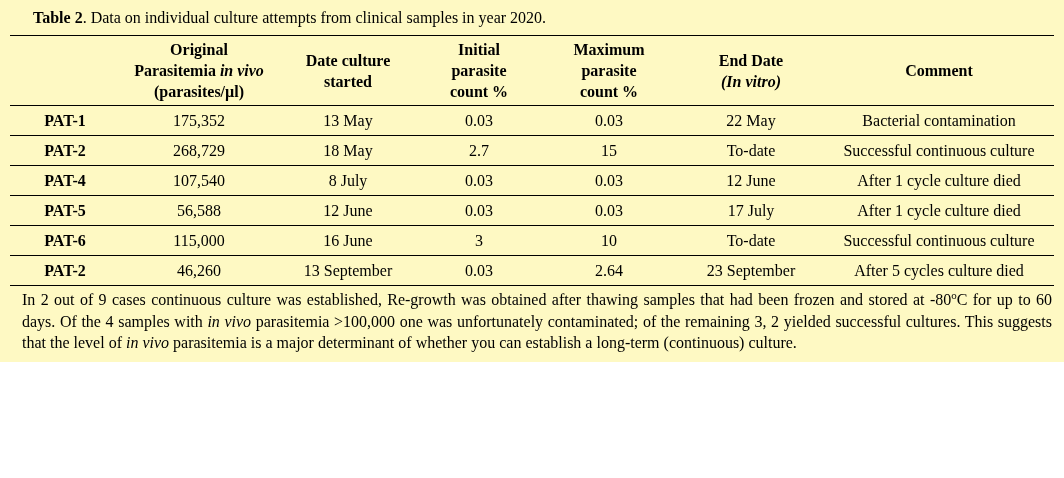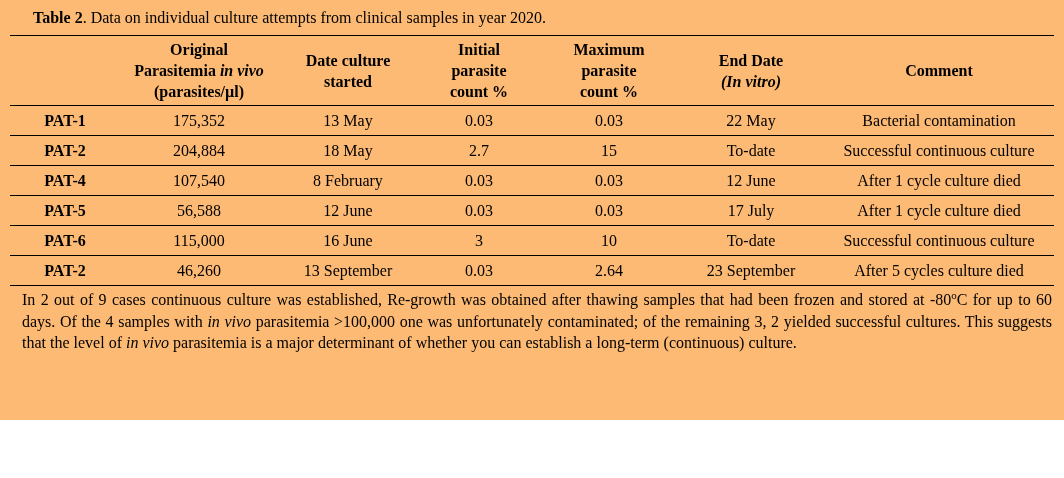--- a/index.html
+++ b/index.html
@@ -4,22 +4,22 @@
 <style>
   html, body {
     margin: 0;
     padding: 0;
     background: #ffffff;
     color: #000000;
     font-family: "Liberation Serif", "DejaVu Serif", serif;
   }
   .page {
     width: 1064px;
-    height: 420px;
-    background: #fdba74;
+    height: 362px;
+    background: #fef9c3;
     box-sizing: border-box;
     overflow: hidden;
   }
   .title {
     font-size: 16px;
     line-height: 20px;
     margin: 8px 12px 7px 33px;
   }
   .title .bold { font-weight: bold; }
   table.data-table {
@@ -100,31 +100,31 @@
         <td class="pat-id">PAT-1</td>
         <td>175,352</td>
         <td>13 May</td>
         <td>0.03</td>
         <td>0.03</td>
         <td>22 May</td>
         <td>Bacterial contamination</td>
       </tr>
       <tr>
         <td class="pat-id">PAT-2</td>
-        <td>204,884</td>
+        <td>268,729</td>
         <td>18 May</td>
         <td>2.7</td>
         <td>15</td>
         <td>To-date</td>
         <td>Successful continuous culture</td>
       </tr>
       <tr>
         <td class="pat-id">PAT-4</td>
         <td>107,540</td>
-        <td>8 February</td>
+        <td>8 July</td>
         <td>0.03</td>
         <td>0.03</td>
         <td>12 June</td>
         <td>After 1 cycle culture died</td>
       </tr>
       <tr>
         <td class="pat-id">PAT-5</td>
         <td>56,588</td>
         <td>12 June</td>
         <td>0.03</td>

